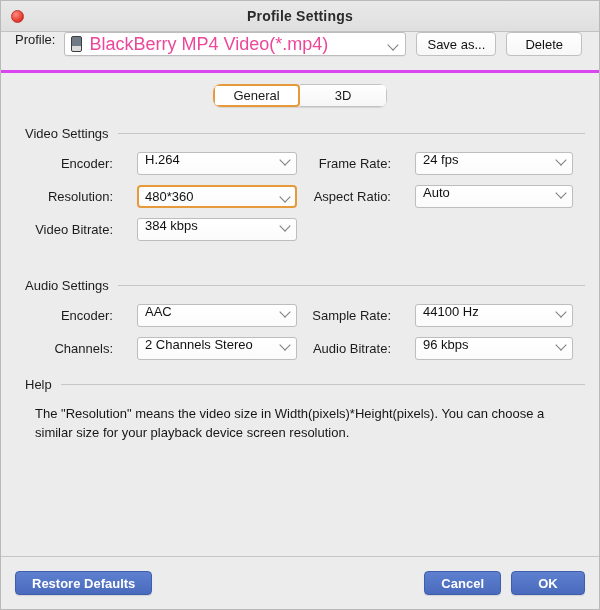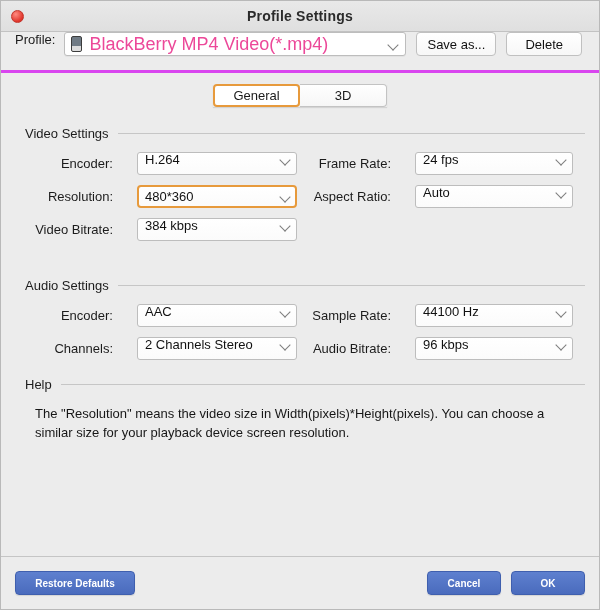--- a/index.html
+++ b/index.html
@@ -134,21 +134,21 @@
 
   
   .tabs-wrap {
     flex: 0 0 44px;
     display: flex;
     align-items: center;
     justify-content: center;
   }
   .tabs {
     display: flex;
-    border-radius: 0;
+    border-radius: 8px;
     overflow: hidden;
     box-shadow: 0 1px 1px rgba(0,0,0,0.10);
   }
   .tab {
     width: 87px;
     height: 23px;
     display: flex;
     align-items: center;
     justify-content: center;
     font-size: 13px;
@@ -263,21 +263,21 @@
     align-items: center;
     padding: 0 14px;
   }
   .bbtn {
     height: 24px;
     border: 1px solid #3f5fae;
     border-radius: 4px;
     background: linear-gradient(#5e80cf, #4a6bbd);
     color: #fff;
     font-family: inherit;
-    font-size: 10px;
+    font-size: 13px;
     font-weight: bold;
     cursor: pointer;
     padding: 0 16px;
     box-shadow: 0 1px 1px rgba(0,0,0,0.10);
   }
   .spacer { flex: 1 1 auto; }
   .bbtn.cancel { min-width: 74px; margin-right: 10px; }
   .bbtn.ok     { min-width: 74px; }
   .bbtn.restore{ min-width: 120px; }
 </style>

